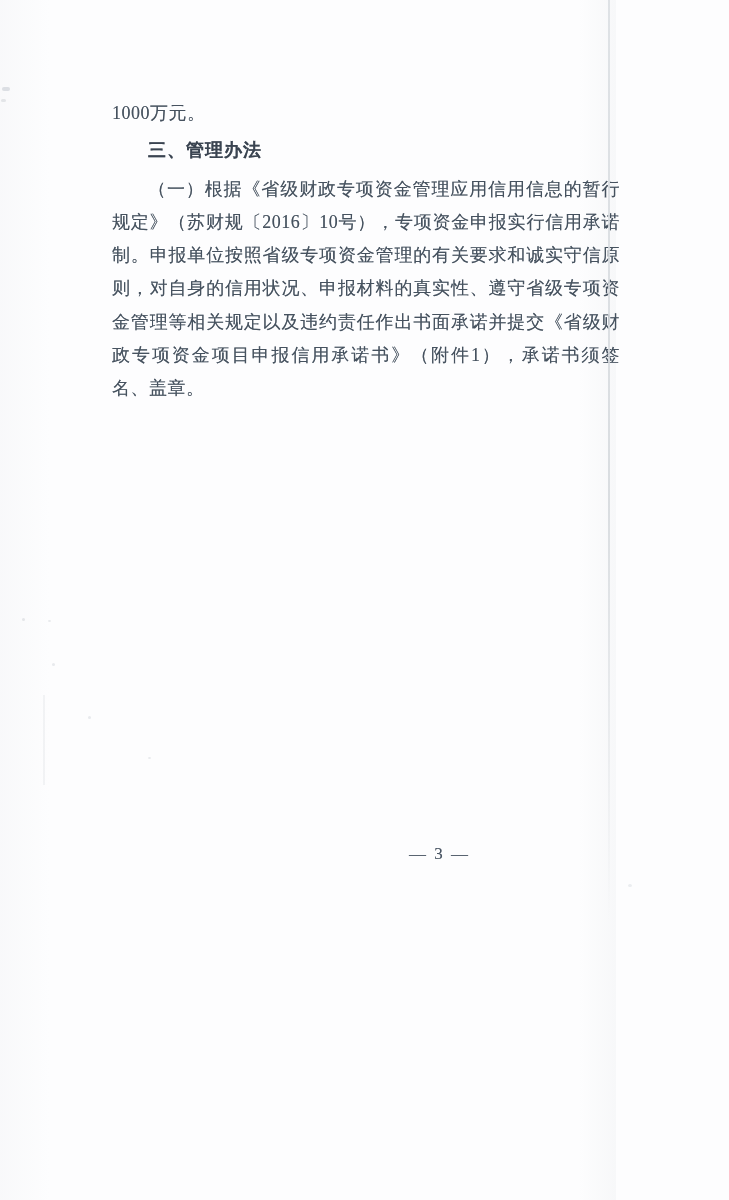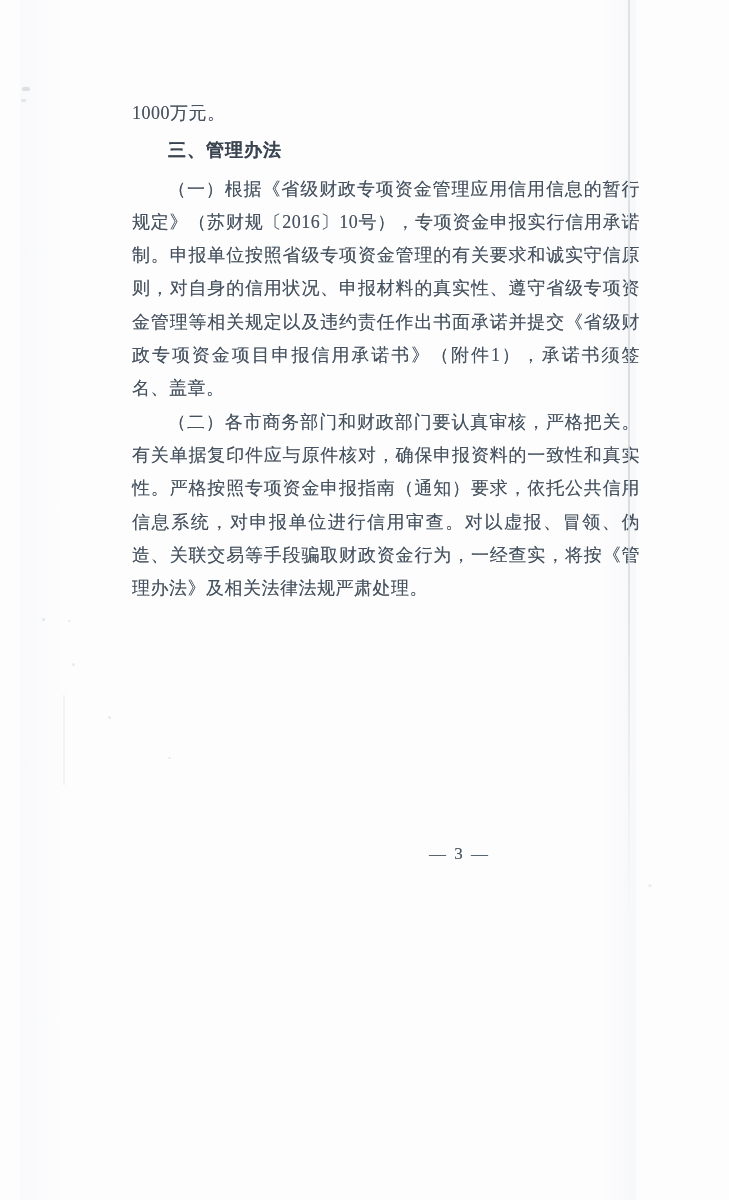--- a/index.html
+++ b/index.html
@@ -15,21 +15,20 @@
     font-family: "Liberation Serif", "DejaVu Serif", serif;
   }
 
   .scan-page {
     position: relative;
     width: 616px;
     height: 1200px;
     background:
       linear-gradient(90deg, rgba(235,237,240,0.25) 0%, rgba(255,255,255,0) 8%, rgba(255,255,255,0) 94%, rgba(236,238,240,0.35) 100%),
       #fdfdfe;
-    margin-left: 20px;
   }
 
   
   .text-block {
     position: absolute;
     left: 112px;
     top: 97px;
     width: 508px;
     color: #46525f;
     font-size: 18px;
@@ -110,21 +109,20 @@
 
 <div class="scan-page">
 
   <div class="text-block">
     <p class="cont-line">1000万元。</p>
 
     <p class="section-heading">三、管理办法</p>
 
     <p class="para">（一）根据《省级财政专项资金管理应用信用信息的暂行规定》（苏财规〔2016〕10号），专项资金申报实行信用承诺制。申报单位按照省级专项资金管理的有关要求和诚实守信原则，对自身的信用状况、申报材料的真实性、遵守省级专项资金管理等相关规定以及违约责任作出书面承诺并提交《省级财政专项资金项目申报信用承诺书》（附件1），承诺书须签名、盖章。</p>
 
-    <p class="para">（二）各市商务部门和财政部门要认真审核，严格把关。有关单据复印件应与原件核对，确保申报资料的一致性和真实性。严格按照专项资金申报指南（通知）要求，依托公共信用信息系统，对申报单位进行信用审查。对以虚报、冒领、伪造、关联交易等手段骗取财政资金行为，一经查实，将按《管理办法》及相关法律法规严肃处理。</p>
 
 
   </div>
 
   <div class="page-number">— 3 —</div>
 
   <div class="edge-line-right"></div>
   <div class="streak"></div>
   <div class="smudge s1"></div>
   <div class="smudge s2"></div>

